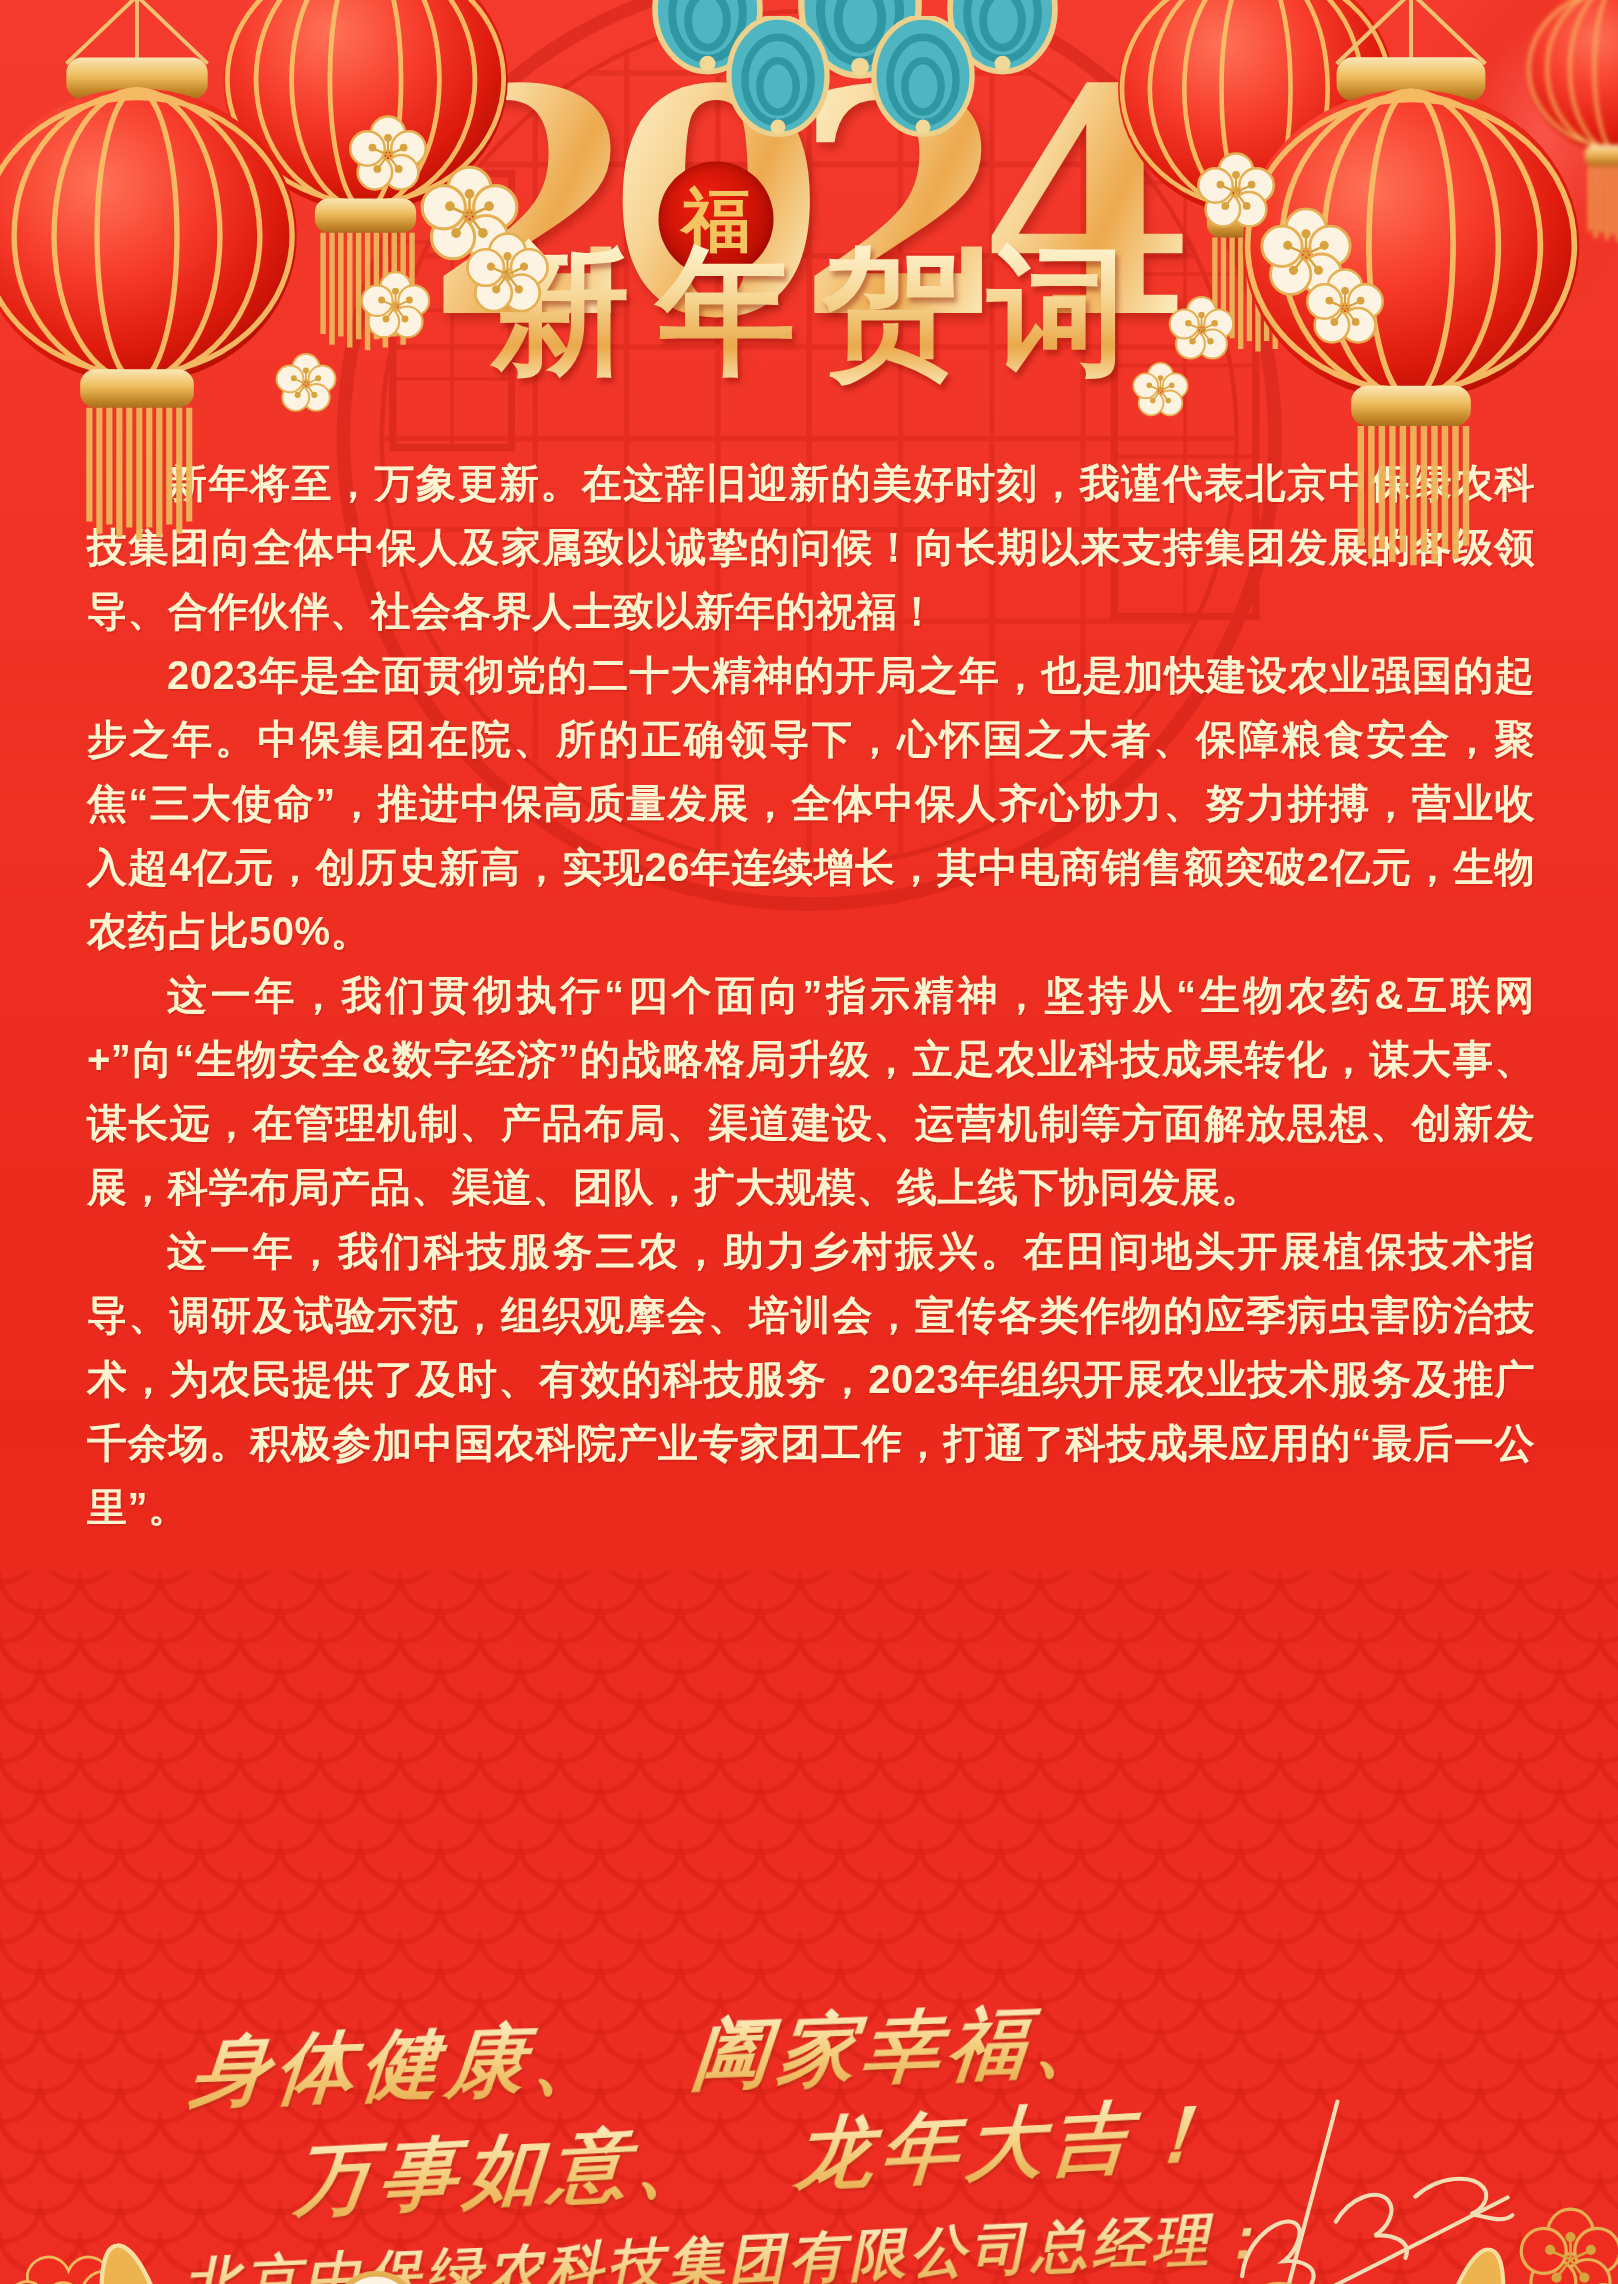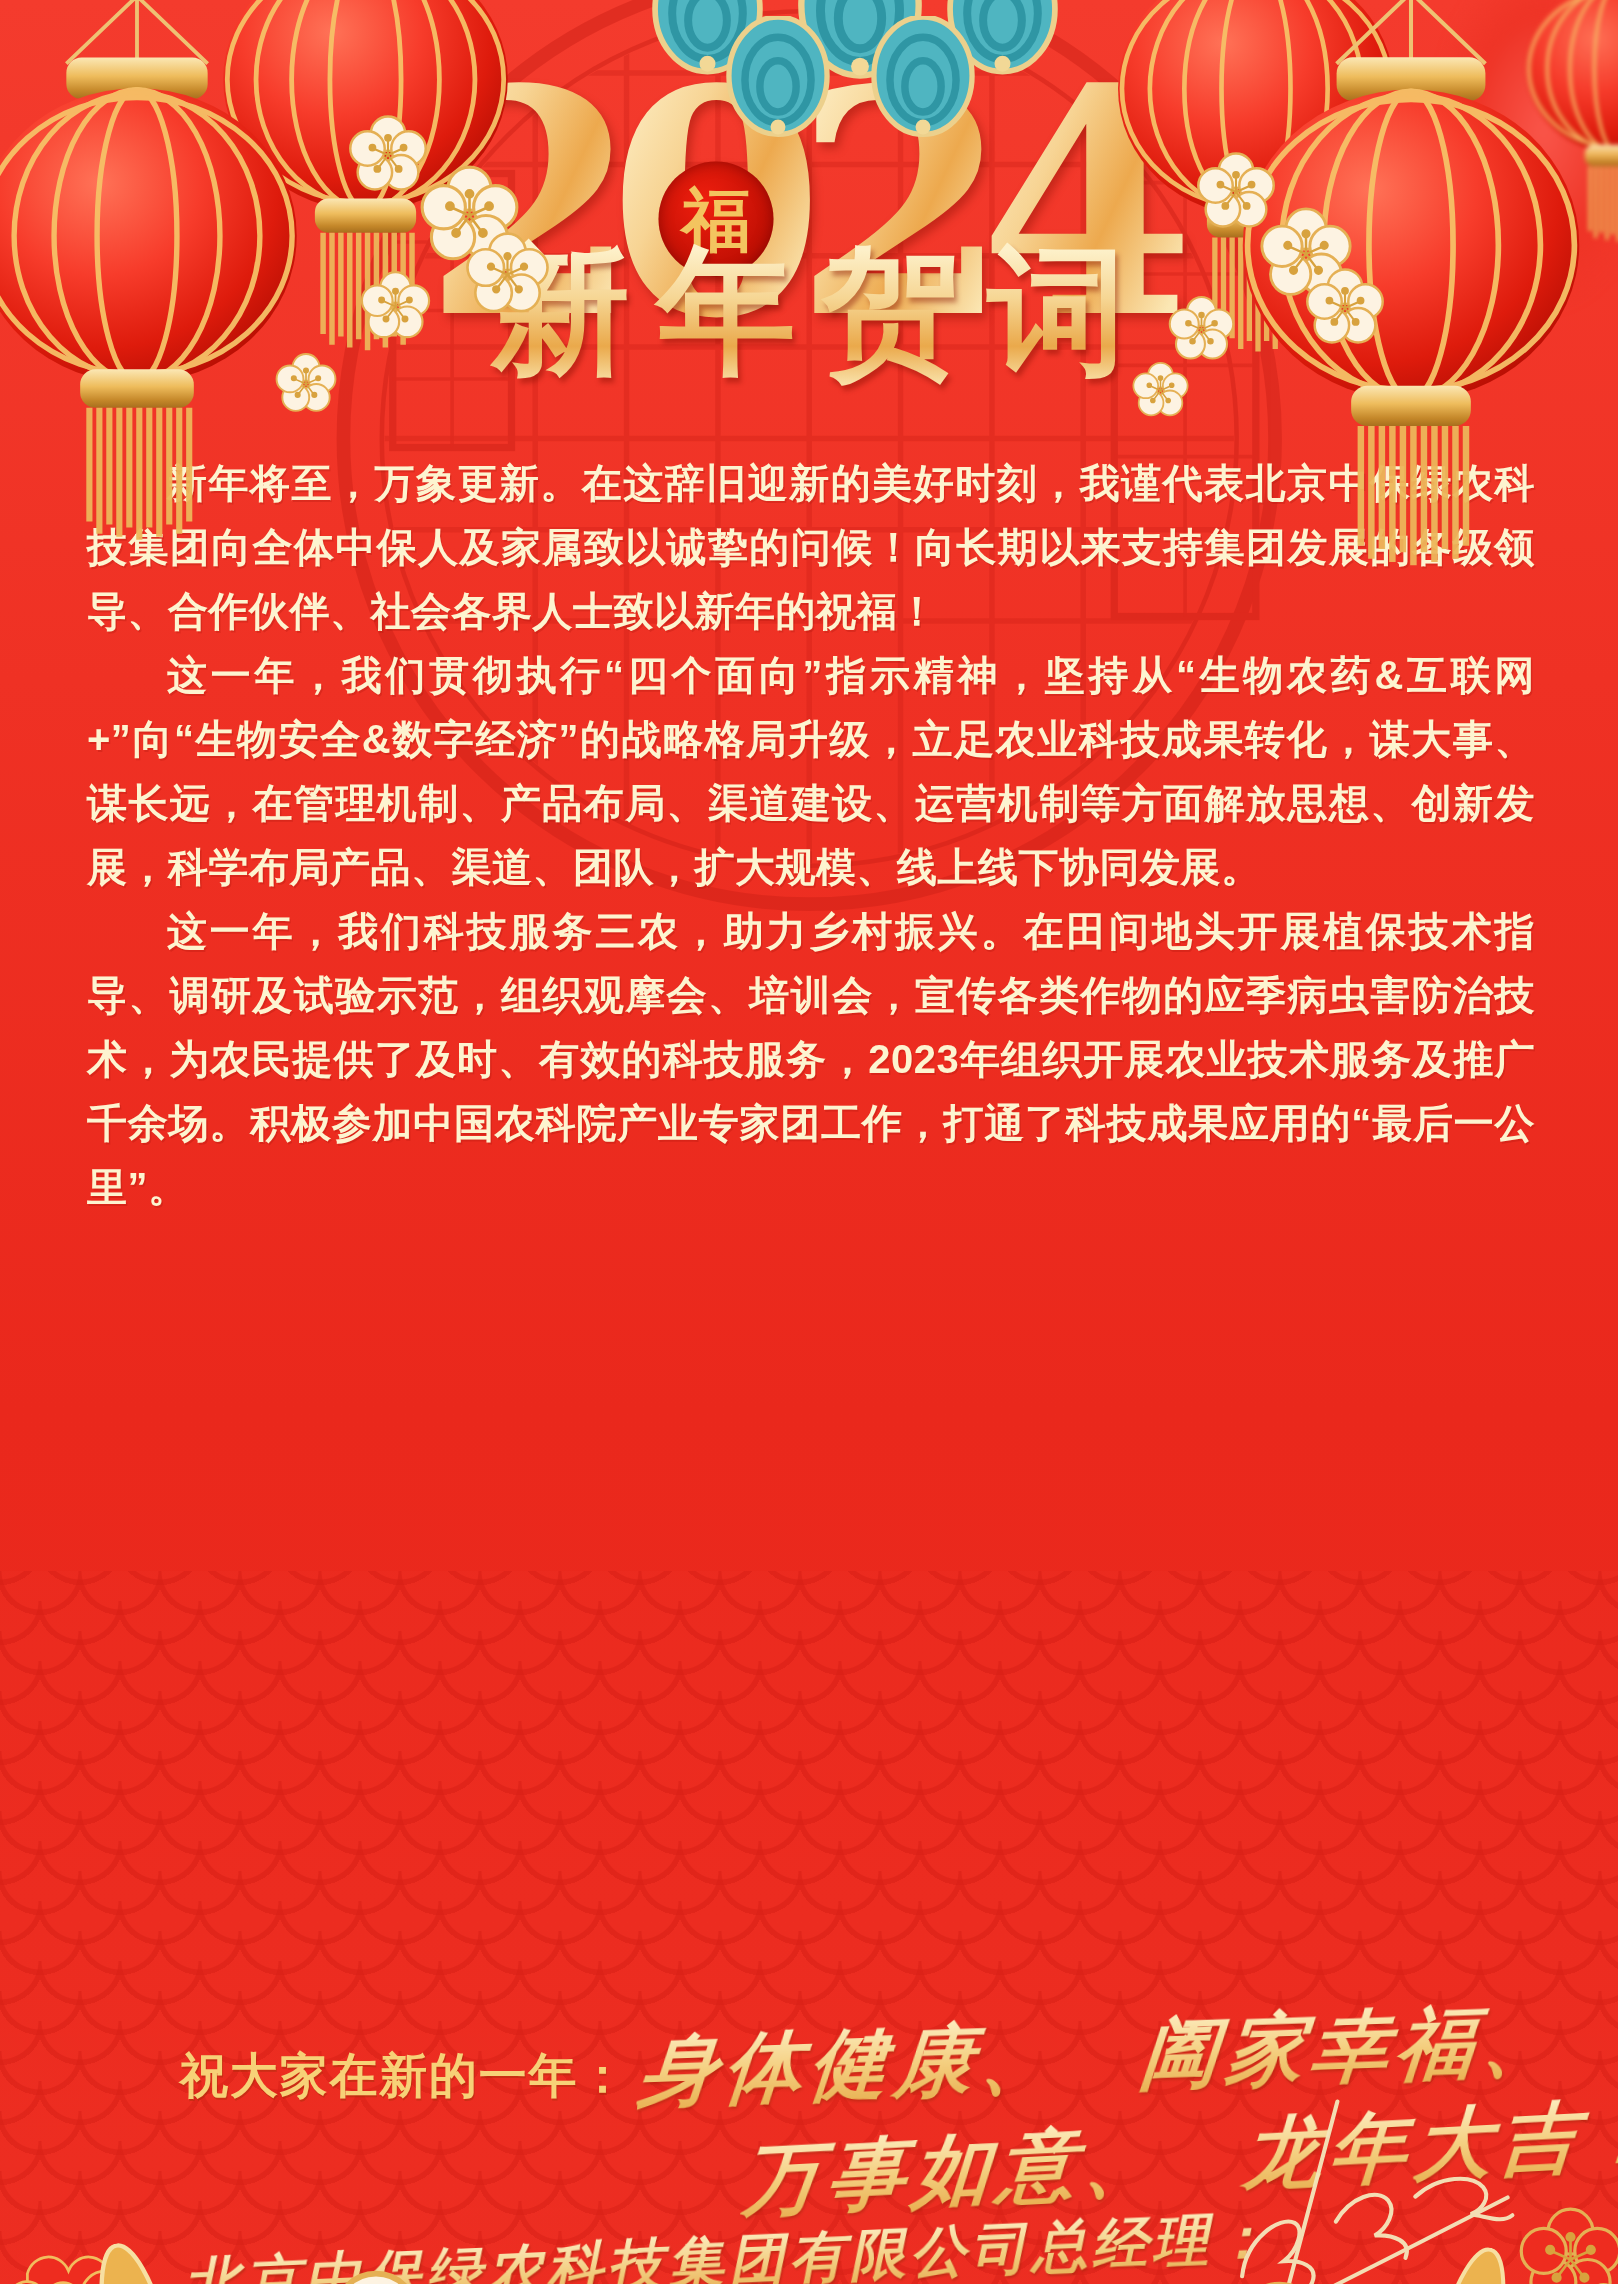--- a/index.html
+++ b/index.html
@@ -294,26 +294,26 @@
     <span class="year-digit">2</span>
       <span class="year-digit digit-zero"><span>0</span><span class="fu-badge">福</span></span>
       <span class="year-digit">2</span>
       <span class="year-digit">4</span>
   </div>
 
   <h1 class="poster-title">新年贺词</h1>
 
   <main class="body-text">
     <p>新年将至，万象更新。在这辞旧迎新的美好时刻，我谨代表北京中保绿农科技集团向全体中保人及家属致以诚挚的问候！向长期以来支持集团发展的各级领导、合作伙伴、社会各界人士致以新年的祝福！</p>
+    <p>2023年是全面贯彻党的二十大精神的开局之年，也是加快建设农业强国的起步之年。中保集团在院、所的正确领导下，心怀国之大者、保障粮食安全，聚焦“三大使命”，推进中保高质量发展，全体中保人齐心协力、努力拼搏，营业收入超4亿元，创历史新高，实现26年连续增长，其中电商销售额突破2亿元，生物农药占比50%。</p>
     <p>这一年，我们贯彻执行“四个面向”指示精神，坚持从“生物农药&amp;互联网+”向“生物安全&amp;数字经济”的战略格局升级，立足农业科技成果转化，谋大事、谋长远，在管理机制、产品布局、渠道建设、运营机制等方面解放思想、创新发展，科学布局产品、渠道、团队，扩大规模、线上线下协同发展。</p>
     <p>这一年，我们科技服务三农，助力乡村振兴。在田间地头开展植保技术指导、调研及试验示范，组织观摩会、培训会，宣传各类作物的应季病虫害防治技术，为农民提供了及时、有效的科技服务，2023年组织开展农业技术服务及推广千余场。积极参加中国农科院产业专家团工作，打通了科技成果应用的“最后一公里”。</p>
   </main>
 
   <div class="wish">
-    <span class="wish-prefix">祝大家在新的一年：</span>
     <span class="wish-lines">
       <span class="wish-line wish-line1">身体健康、 阖家幸福、</span>
       <span class="wish-line wish-line2">万事如意、 龙年大吉！</span>
     </span>
   </div>
 
   <div class="signature-row">
     <span class="signature-title">北京中保绿农科技集团有限公司总经理：</span>
     <svg class="signature-svg" width="448" height="283" viewBox="0 0 980 620">
       <g fill="none" stroke="#f4e7bc" stroke-width="9" stroke-linecap="round" opacity="0.95" transform="rotate(-8 490 310)">

